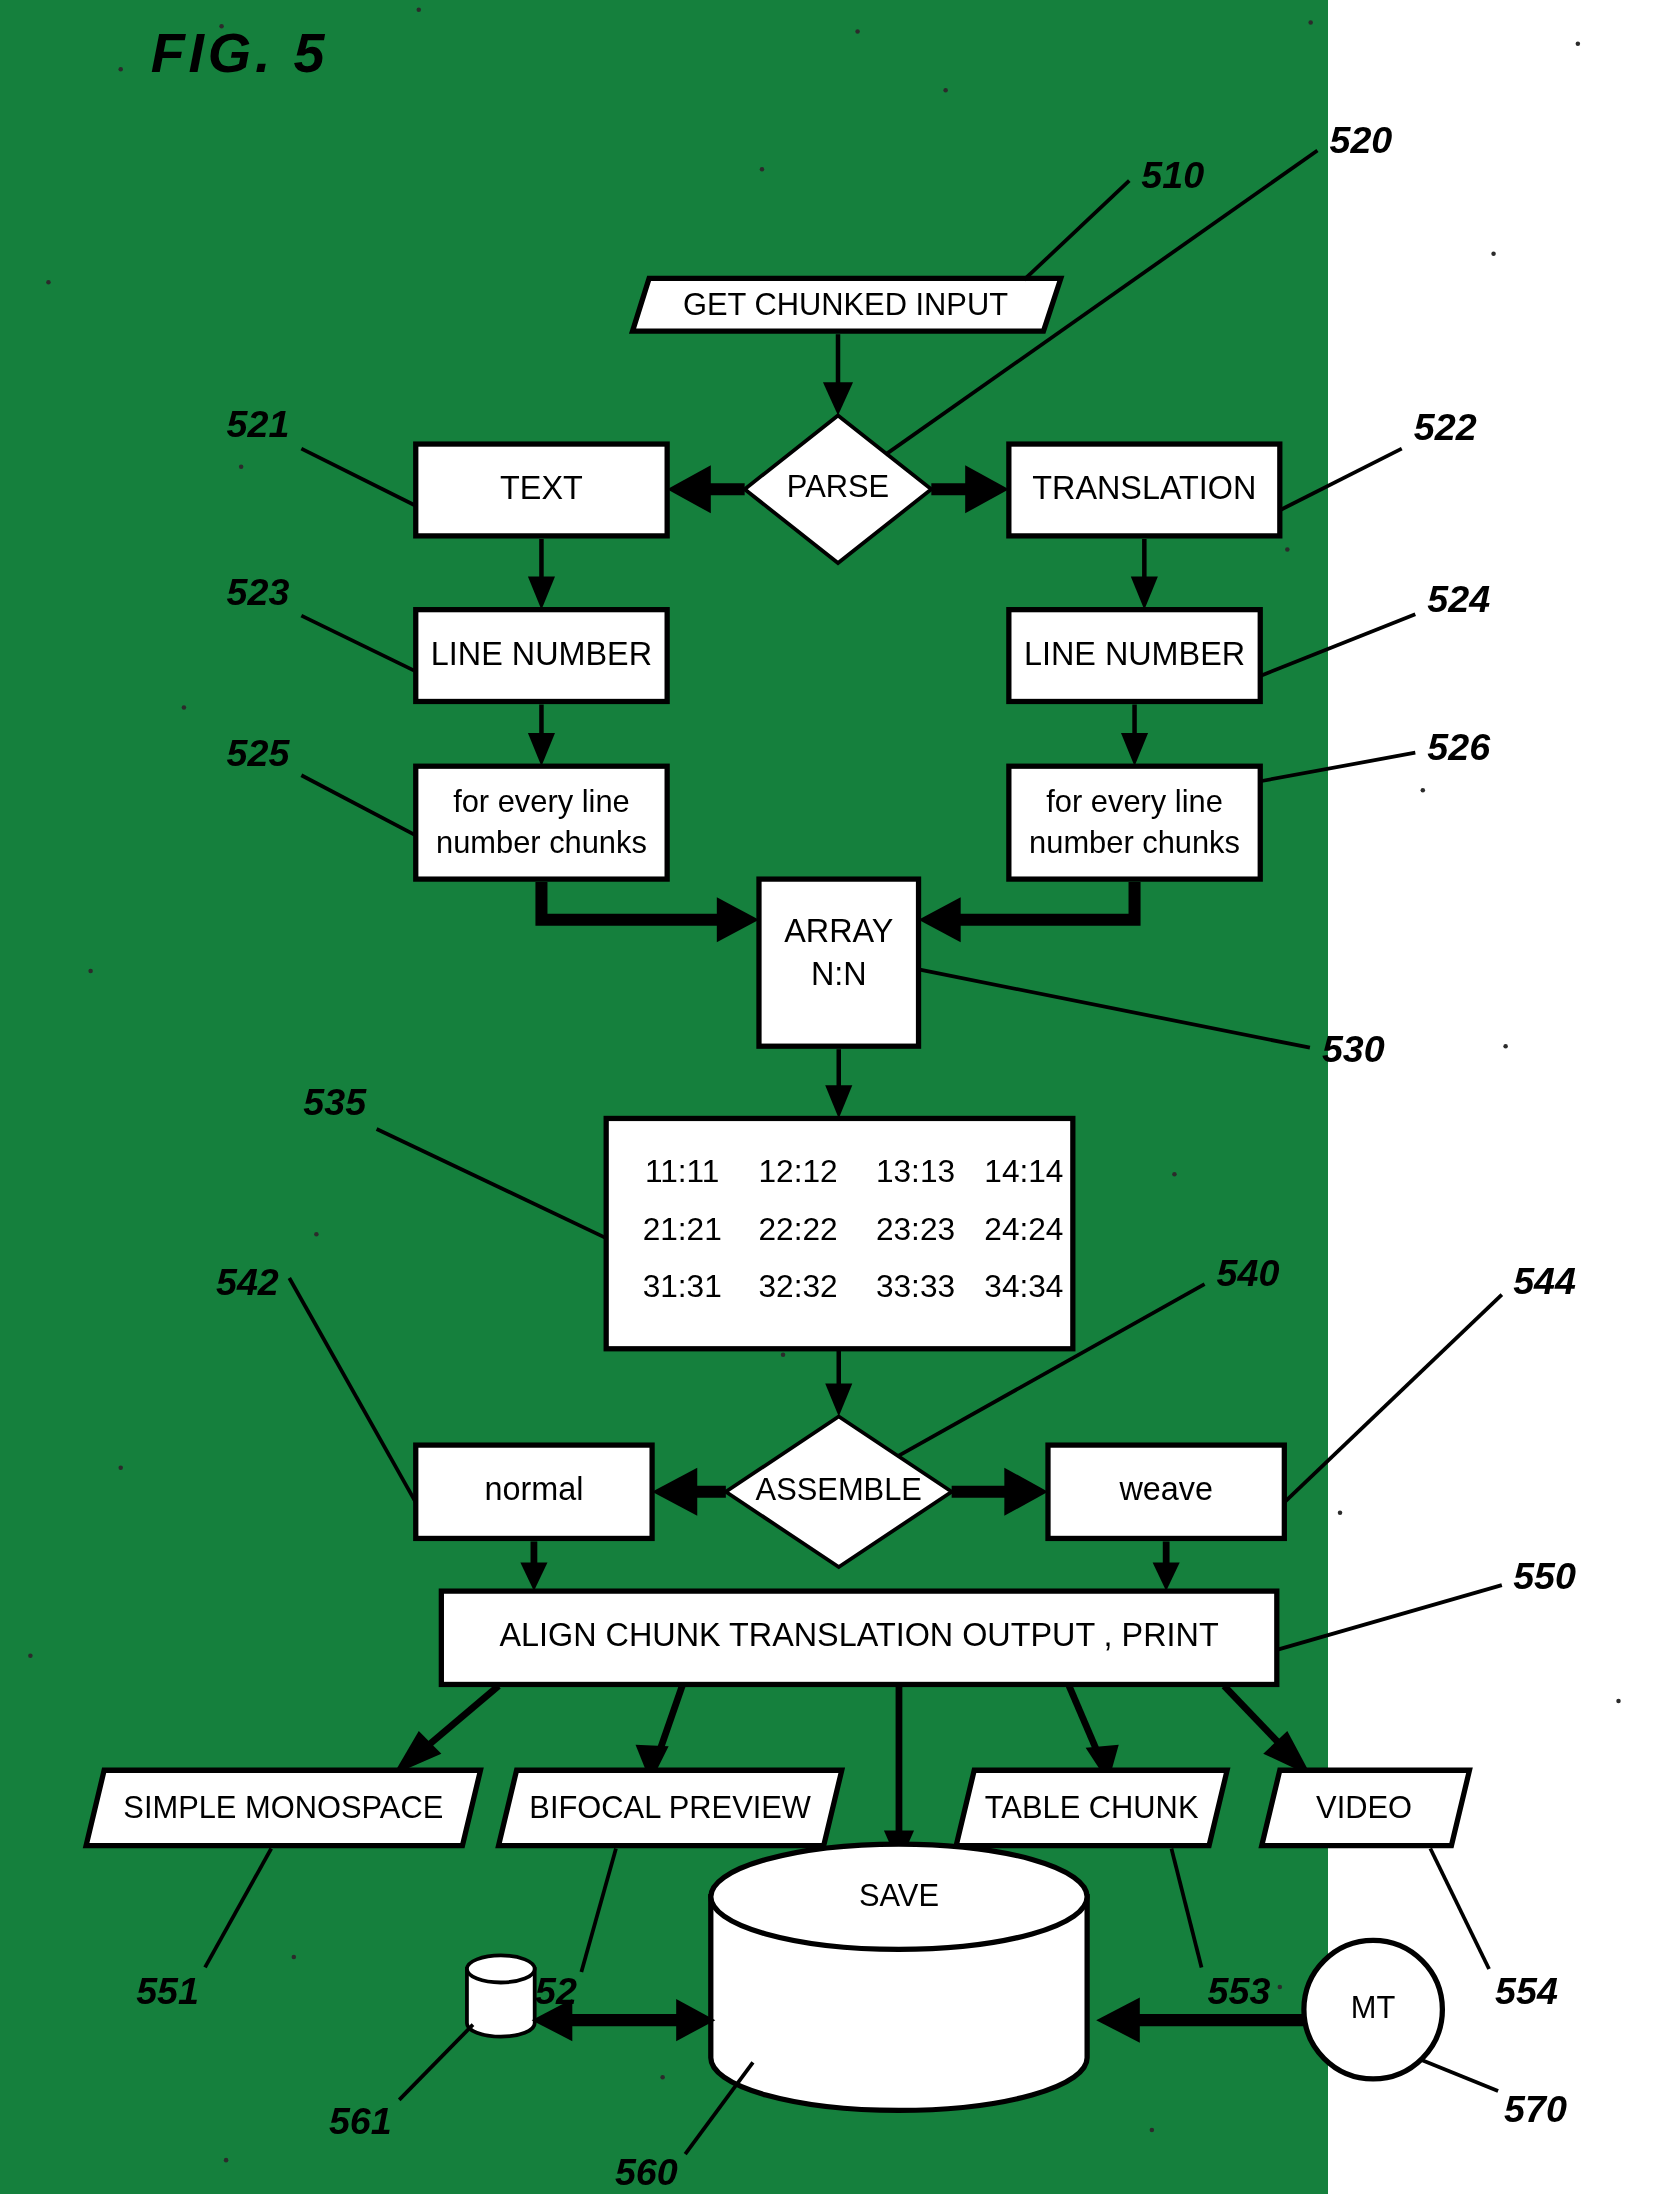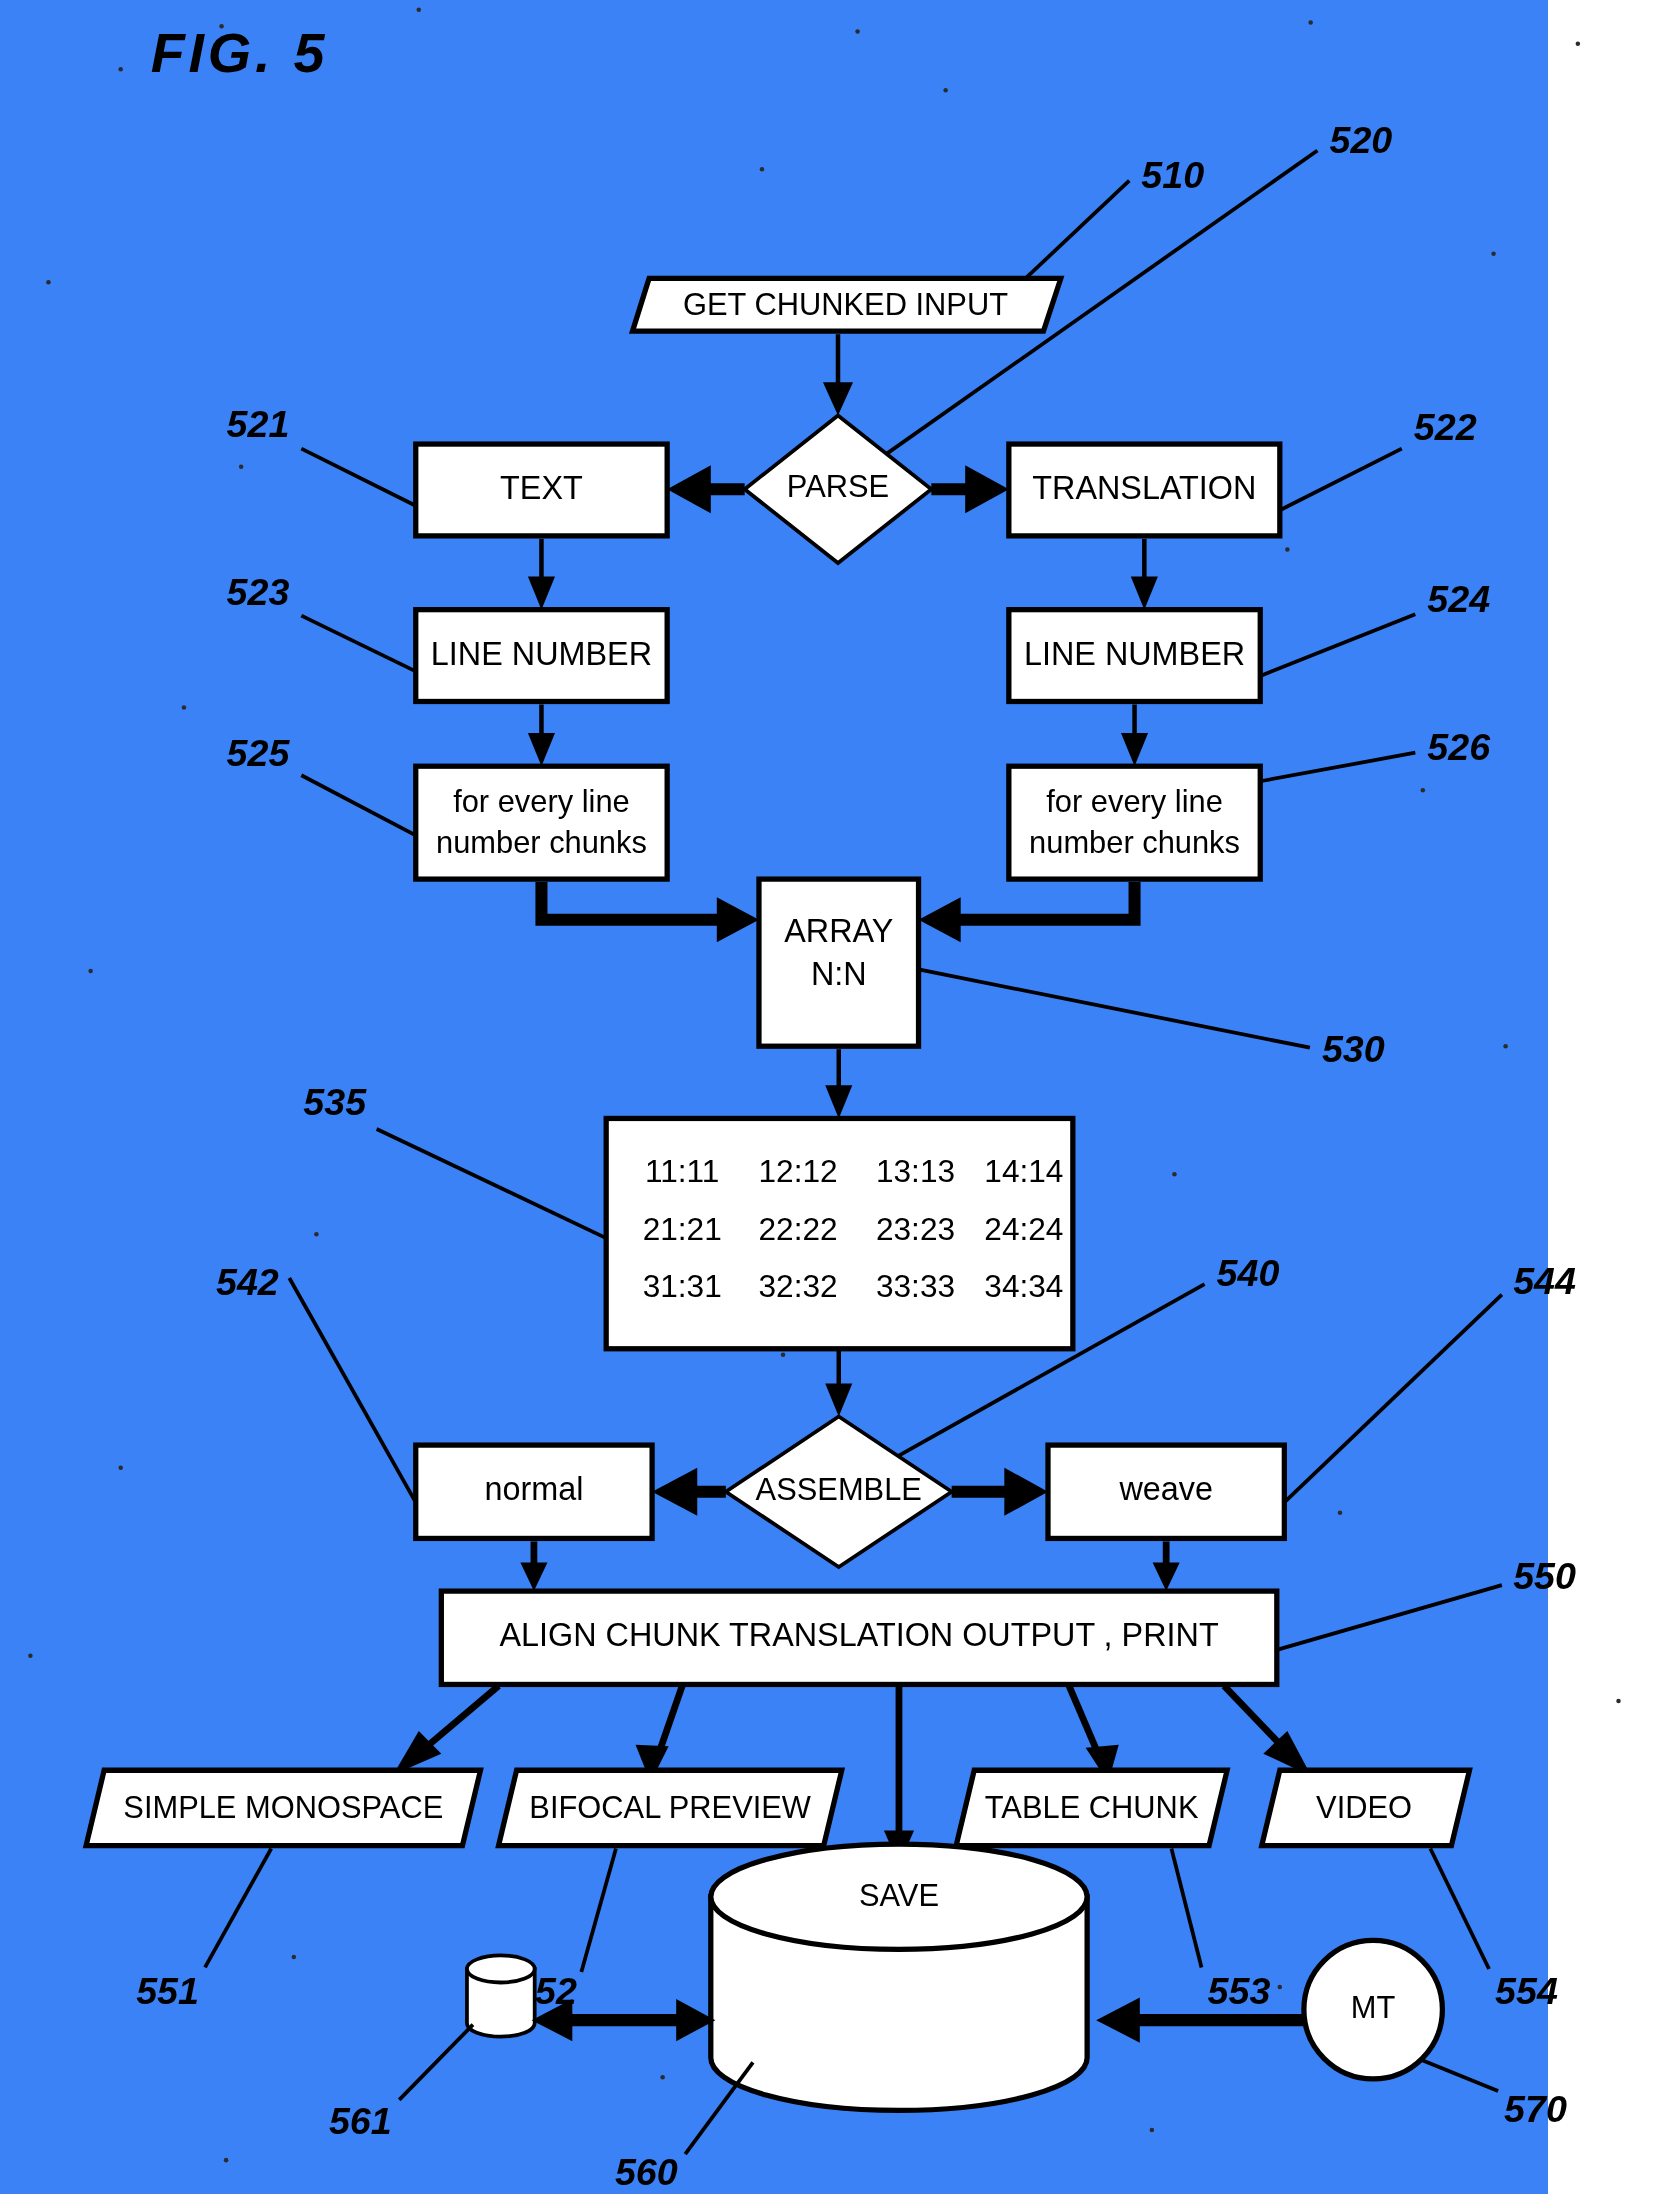--- a/index.html
+++ b/index.html
@@ -10,23 +10,23 @@
   }
   body {
     width: 1676px;
     height: 2194px;
     font-family: "Liberation Sans", sans-serif;
     color: #000000;
     overflow: hidden;
   }
   #figure-root {
     position: relative;
-    width: 1548px;
+    width: 1328px;
     height: 2194px;
-    background: #3b82f6;
+    background: #15803d;
   }
   svg#figure-canvas {
     position: absolute;
     top: 0; left: 0;
     width: 1676px;
     height: 2194px;
   }
   .shape-stroke {
     fill: #ffffff;
     stroke: #000000;

